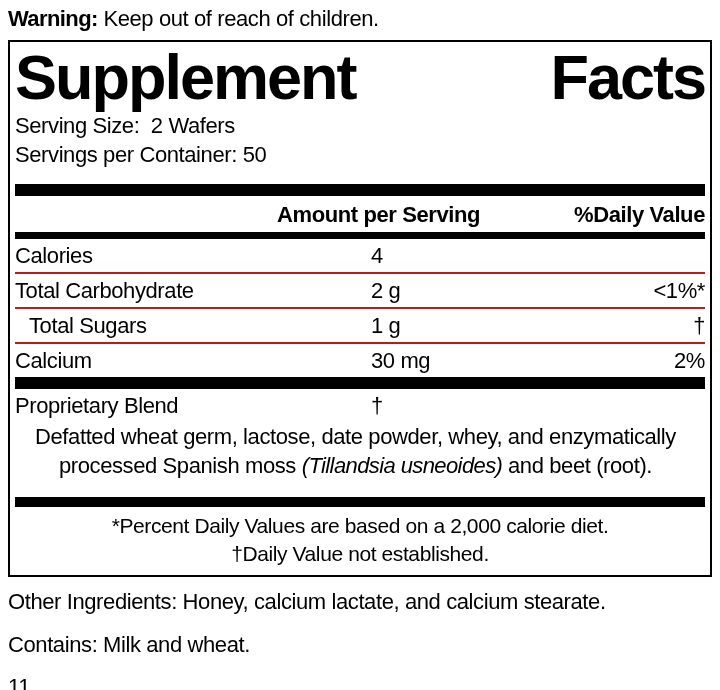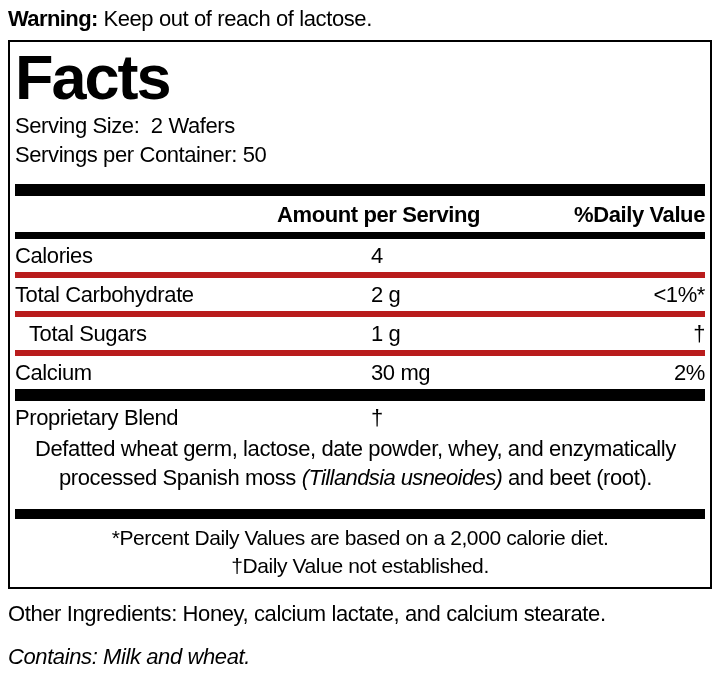--- a/index.html
+++ b/index.html
@@ -58,21 +58,21 @@
     padding: 6px 0 4px 0;
   }
   .nf-header .amt-head { margin-left: 262px; }
   .nf-header .dv-head  { margin-left: auto; }
   .nf-row {
     display: flex;
     align-items: baseline;
     font-size: 22px;
     line-height: 28px;
     padding: 3px 0 2px 0;
-    border-bottom: 6px solid #b91c1c;
+    border-bottom: 2px solid #b91c1c;
   }
   .nf-row.no-line { border-bottom: none; }
   .col-name { width: 356px; }
   .col-name.indent { padding-left: 14px; width: 342px; }
   .col-amt { flex: 1; }
   .col-dv { text-align: right; }
   .blend-desc {
     font-size: 22px;
     line-height: 29px;
     padding: 0 14px 17px 5px;
@@ -84,33 +84,34 @@
     line-height: 28px;
     padding: 5px 0 7px 0;
     text-align: center;
   }
   .below {
     margin-left: 8px;
     font-size: 22px;
     line-height: 28px;
   }
   .other-ing { margin-top: 11px; }
-  .contains  { margin-top: 15px; font-style: italic; }
+  .contains  { margin-top: 15px; }
   .page-num  { margin-top: 14px; }
 </style>
 </head>
 <body>
 
 <div class="page">
 
-  <div class="warning"><b>Warning:</b><span> Keep out of reach of lactose.</span></div>
+  <div class="warning"><b>Warning:</b><span> Keep out of reach of children.</span></div>
 
   <div class="nf-box">
 
     <div class="nf-title">
+      <span>Supplement</span>
       <span>Facts</span>
     </div>
 
     <div class="serving">Serving Size:  2 Wafers</div>
     <div class="serving serving2">Servings per Container: 50</div>
 
     <div class="bar bar-12"></div>
 
     <div class="nf-header">
       <span class="amt-head">Amount per Serving</span>

